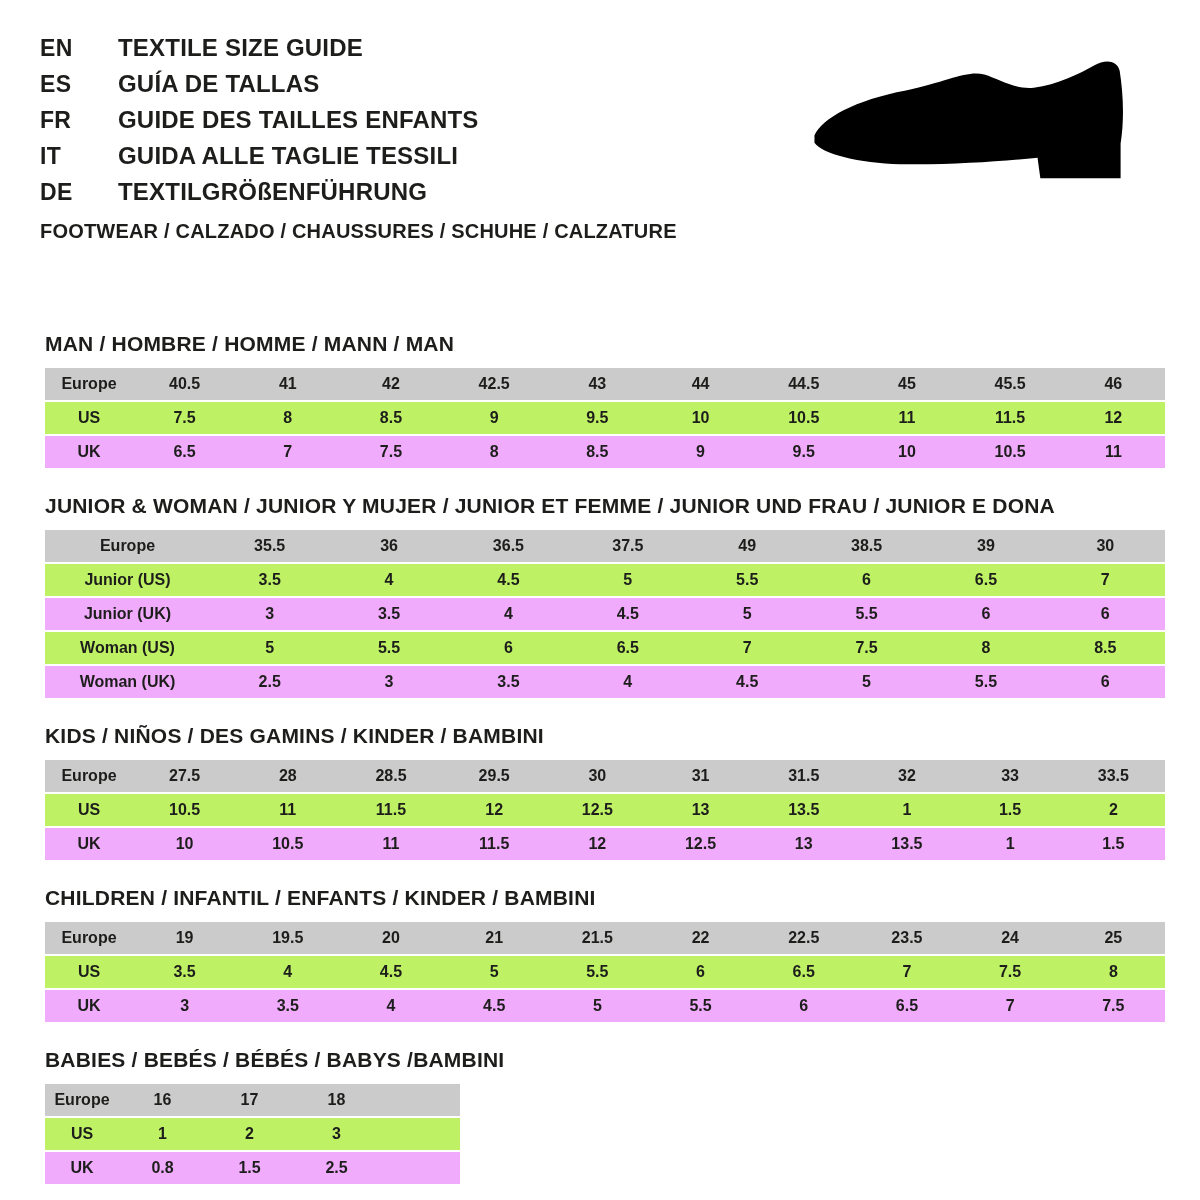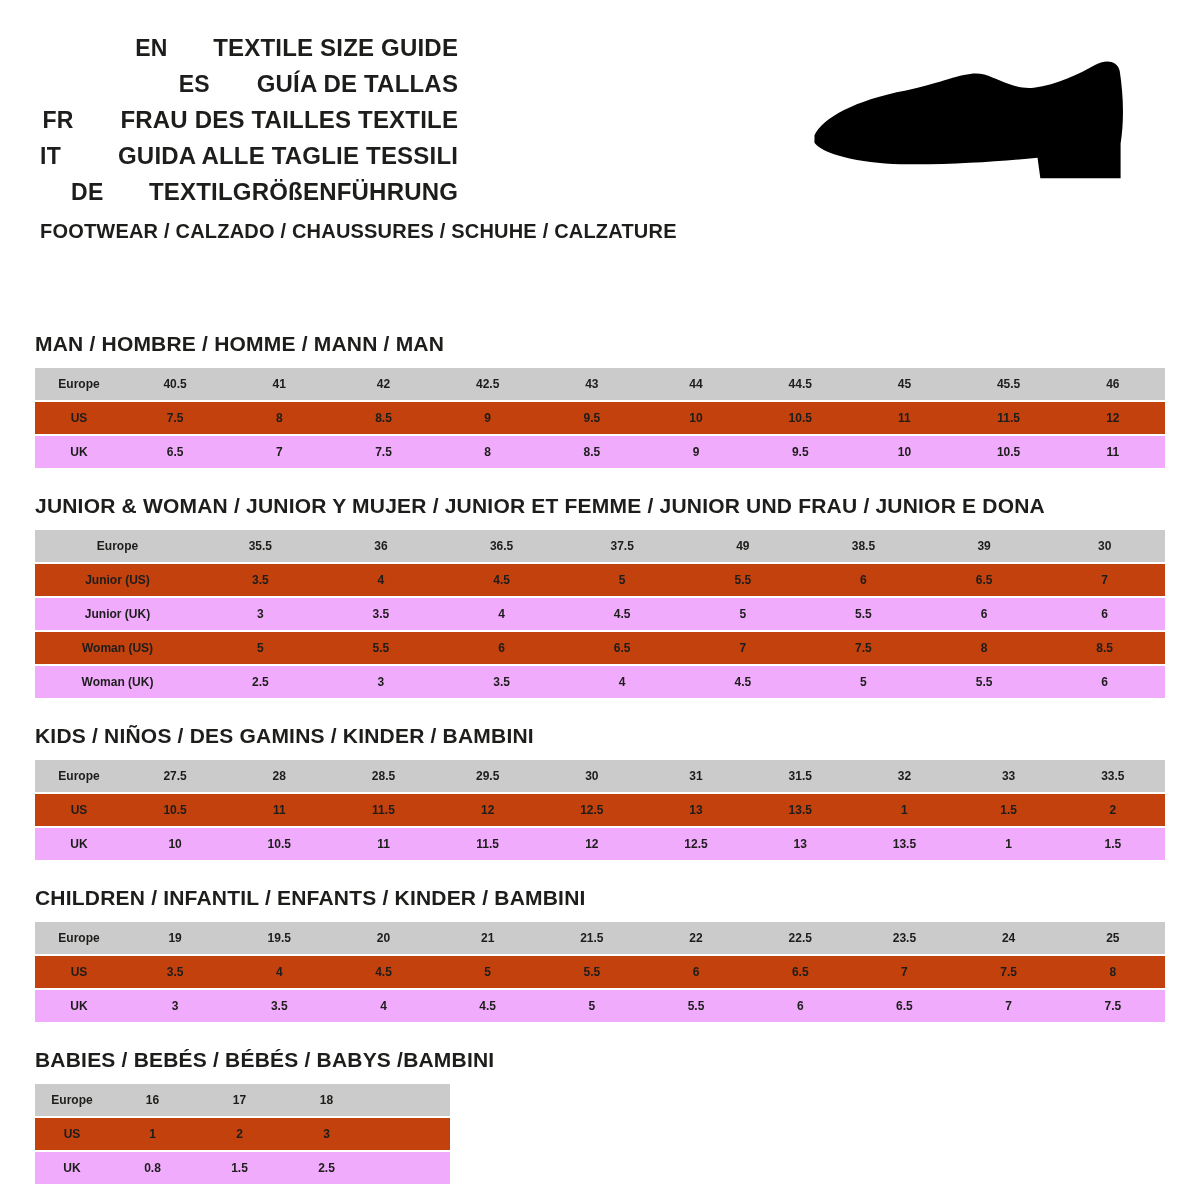--- a/index.html
+++ b/index.html
@@ -16,21 +16,20 @@
   
   .header-block {
     position: absolute;
     left: 40px;
     top: 30px;
   }
   .lang-row {
     display: flex;
     align-items: center;
     height: 36px;
-    justify-content: flex-end;
   }
   .lang-code {
     width: 78px;
     font-size: 23px;
     font-weight: bold;
     letter-spacing: 0.3px;
   }
   .lang-title {
     font-size: 24px;
     font-weight: bold;
@@ -55,72 +54,72 @@
     height: 140px;
   }
 
   
   .tables-area {
     position: absolute;
     left: 35px;
     top: 332px;
     width: 1130px;
   }
-  .size-section { margin-bottom: 24px; }
+  .size-section { margin-bottom: 24px; margin-left: 10px; }
   .section-title {
     margin: 0 0 10px 0;
     font-size: 21px;
     font-weight: bold;
     letter-spacing: 0.2px;
     white-space: nowrap;
   }
   table.size-table {
     border-collapse: separate;
     border-spacing: 0 2px;
     table-layout: fixed;
     width: 100%;
-    font-size: 12px;
+    font-size: 16px;
     font-weight: bold;
   }
   table.size-table td {
     height: 32px;
     padding: 0;
     text-align: center;
     vertical-align: middle;
     overflow: hidden;
   }
   td.label-cell {
     text-align: left;
     padding-left: 8px;
     width: 88px;
   }
   table.wide-label td.label-cell { width: 165px; }
   table.narrow { width: 415px; }
   table.narrow td.label-cell { width: 74px; }
   table.narrow td.filler-cell { width: 80px; }
   tr.header-row td { background: #cbcbcb; }
   tr.alt-row td    { background: #f0abfc; }
-  tr.plain-row td  { background: #c2410c; }
+  tr.plain-row td  { background: #bef264; }
 </style>
 </head>
 <body>
 
 <div class="header-block">
   <div>
       <div class="lang-row">
         <span class="lang-code">EN</span>
         <span class="lang-title">TEXTILE SIZE GUIDE</span>
       </div>
       <div class="lang-row">
         <span class="lang-code">ES</span>
         <span class="lang-title">GUÍA DE TALLAS</span>
       </div>
       <div class="lang-row">
         <span class="lang-code">FR</span>
-        <span class="lang-title">FRAU DES TAILLES TEXTILE</span>
+        <span class="lang-title">GUIDE DES TAILLES ENFANTS</span>
       </div>
       <div class="lang-row">
         <span class="lang-code">IT</span>
         <span class="lang-title">GUIDA ALLE TAGLIE TESSILI</span>
       </div>
       <div class="lang-row">
         <span class="lang-code">DE</span>
         <span class="lang-title">TEXTILGRÖßENFÜHRUNG</span>
       </div>
     </div>

